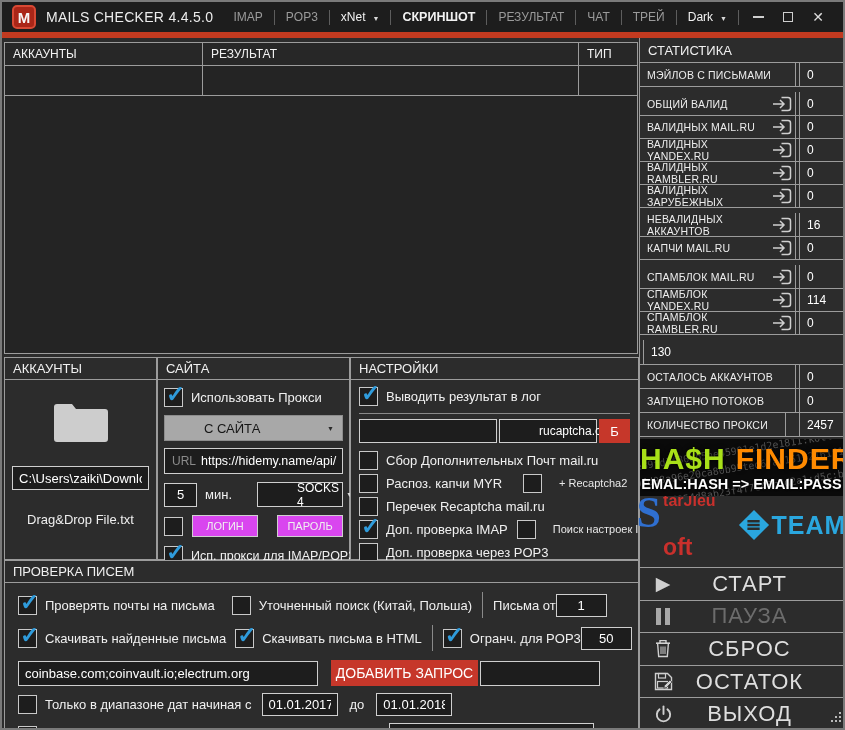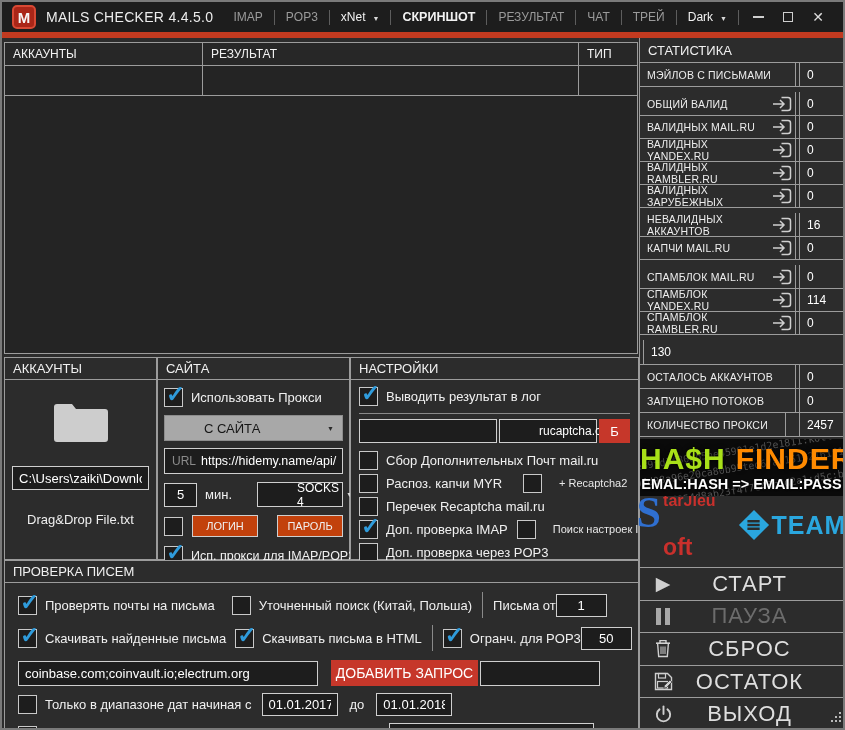--- a/index.html
+++ b/index.html
@@ -65,21 +65,21 @@
   .pr-row { display:flex; align-items:center; }
   #proxy-src { margin-top:8px; height:26px; }
   #url-box { margin-top:7px; height:26px; display:flex; align-items:center; background:#1d1d1d;
     border:1px solid #cfcfcf; overflow:hidden; }
   #url-box .url-tag { color:#8b8b8b; font-size:12px; padding:0 5px 0 7px; flex:none; }
   #url-box .url-val { color:#fff; font-size:12.5px; white-space:nowrap; }
   #min-row { margin-top:8px; }
   #min-input { width:33px; }
   #socks-dd { width:86px; margin-left:auto; height:25px; }
   #lp-row { margin-top:8px; }
-  .lp-box { border:1px solid #cfcfcf; background:#c2410c; height:22px; display:flex; align-items:center;
+  .lp-box { border:1px solid #cfcfcf; background:#d946ef; height:22px; display:flex; align-items:center;
     justify-content:center; font-size:11px; color:#f0f0f0; }
   #login-box { width:66px; margin-left:9px; }
   #pass-box { width:66px; margin-left:auto; }
   #proxy-last { margin-top:9px; }
   #proxy-last .lbl { font-size:12.5px; }
   
   #panel-settings { left:348px; top:355px; width:289px; height:203px; }
   #panel-settings .body { padding:7px 8px 0 8px; display:flex; flex-direction:column; }
   .st-row { display:flex; align-items:center; margin-bottom:3px; }
   #settings-hr { height:1px; background:#8a8a8a; margin:4px 0 5px 0; }

